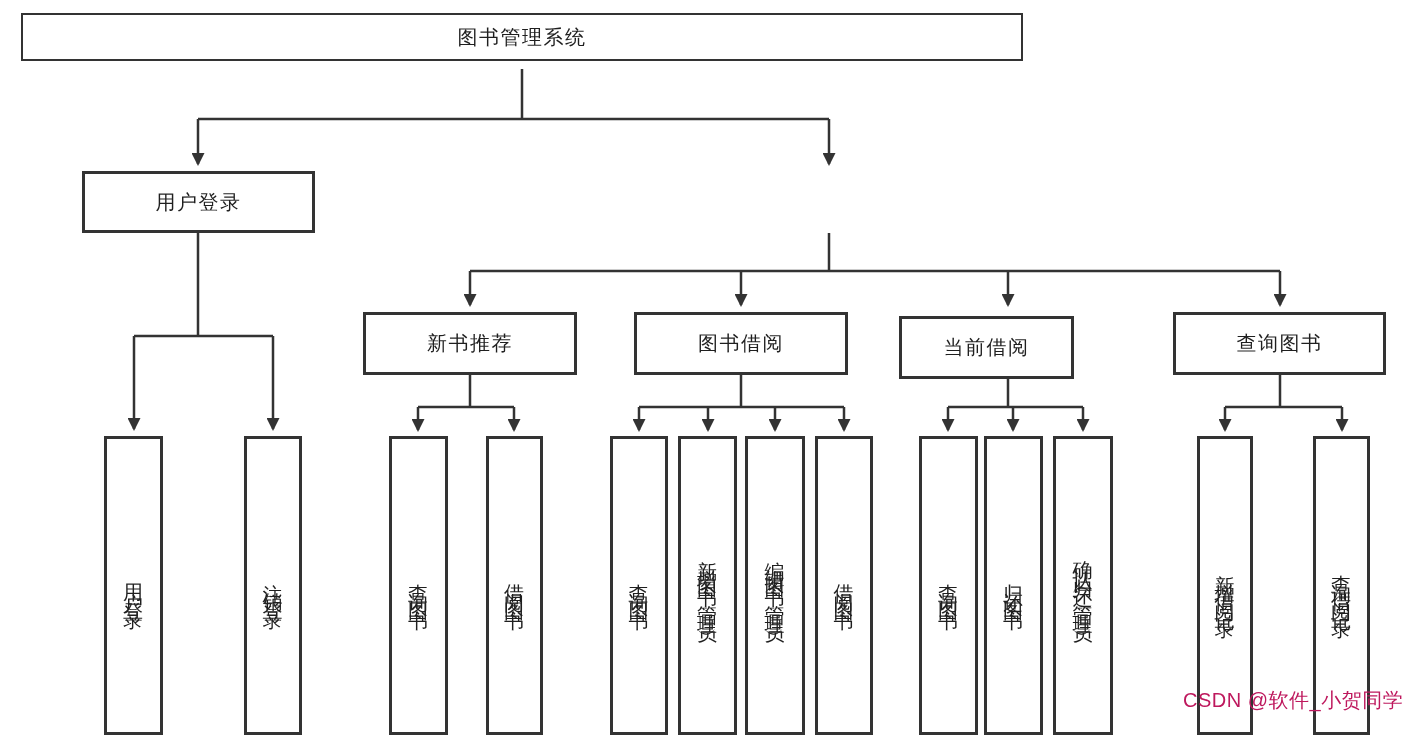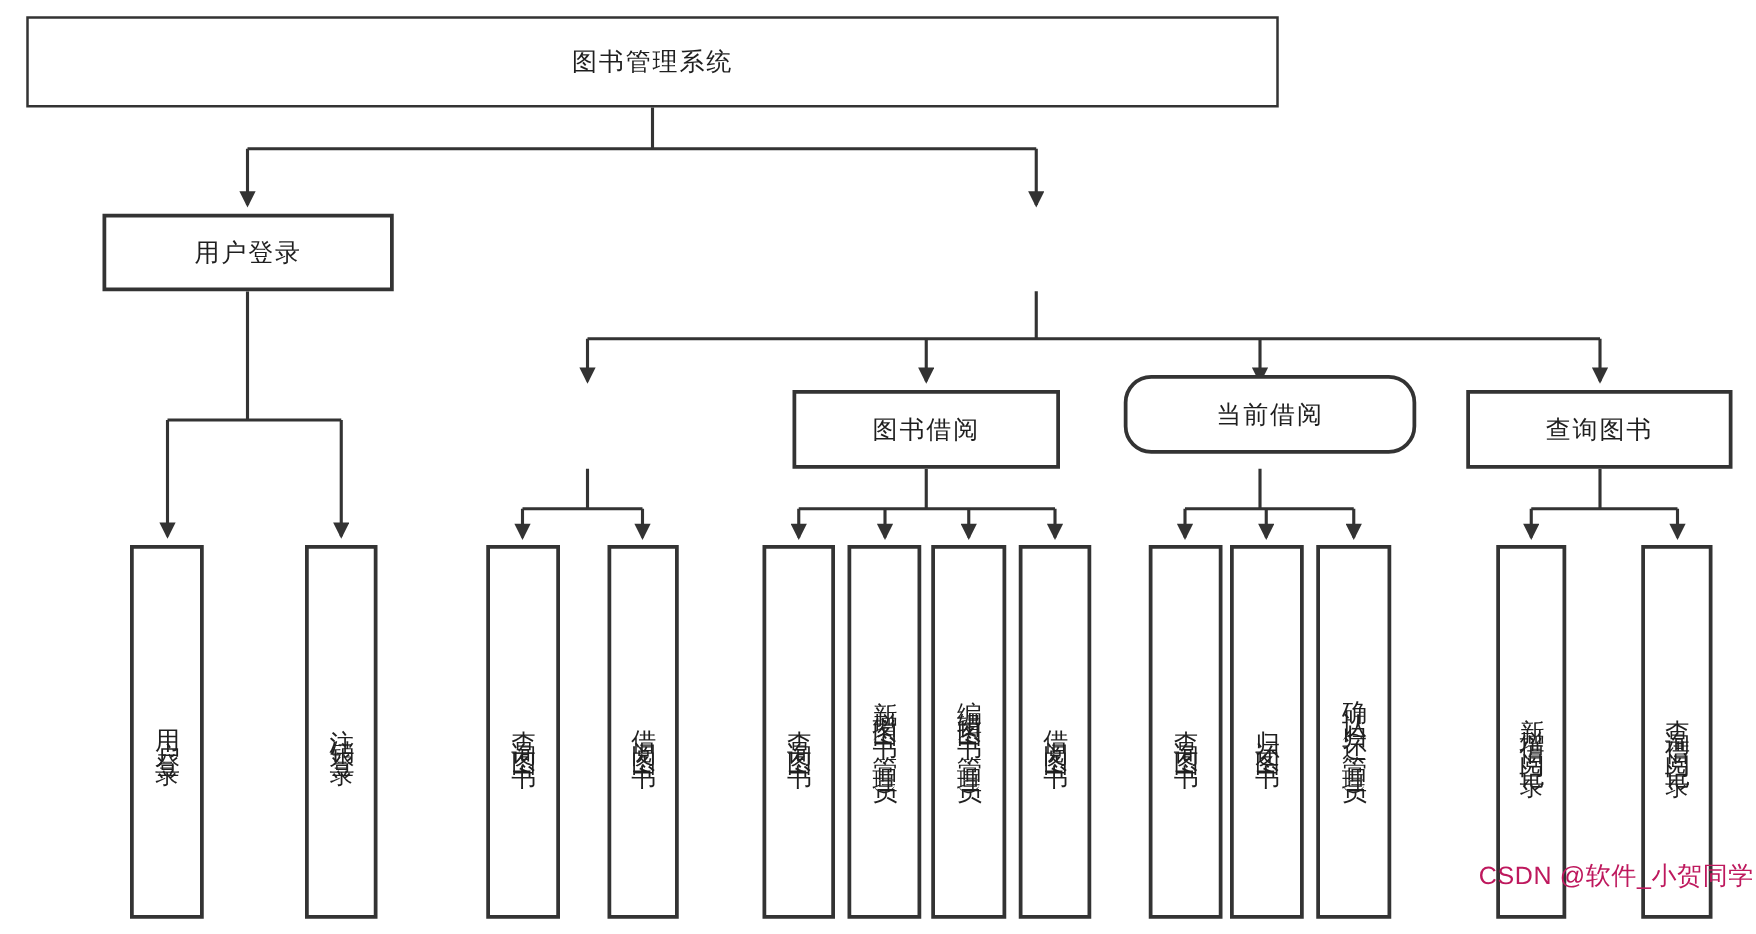--- a/index.html
+++ b/index.html
@@ -80,26 +80,27 @@
       <line x1="948" y1="407" x2="948" y2="430" marker-end="url(#arw)"></line>
       <line x1="1013" y1="407" x2="1013" y2="430" marker-end="url(#arw)"></line>
       <line x1="1083" y1="407" x2="1083" y2="430" marker-end="url(#arw)"></line>
 
       <path d="M1280 375 V407 M1225 407 H1342"></path>
       <line x1="1225" y1="407" x2="1225" y2="430" marker-end="url(#arw)"></line>
       <line x1="1342" y1="407" x2="1342" y2="430" marker-end="url(#arw)"></line>
     </g>
   </svg>
 
-  <div class="box h root" style="left:21px;top:13px;width:1002px;height:73px;">图书管理系统</div>
+  <div class="box h root" style="left:21px;top:13px;width:1002px;height:48px;">图书管理系统</div>
 
   <div class="box h" style="left:82px;top:171px;width:233px;height:62px;">用户登录</div>
 
+  <div class="box h" style="left:363px;top:312px;width:214px;height:63px;">新书推荐</div>
   <div class="box h" style="left:634px;top:312px;width:214px;height:63px;">图书借阅</div>
-  <div class="box h" style="left:899px;top:300px;width:234px;height:63px;border-radius:22px;">当前借阅</div>
+  <div class="box h" style="left:899px;top:316px;width:175px;height:63px;">当前借阅</div>
   <div class="box h" style="left:1173px;top:312px;width:213px;height:63px;">查询图书</div>
 
   <div class="box v" style="left:104px;top:436px;width:59px;height:299px;">用户登录</div>
   <div class="box v" style="left:244px;top:436px;width:58px;height:299px;">注销登录</div>
 
   <div class="box v" style="left:389px;top:436px;width:59px;height:299px;">查询图书</div>
   <div class="box v" style="left:486px;top:436px;width:57px;height:299px;">借阅图书</div>
 
   <div class="box v" style="left:610px;top:436px;width:58px;height:299px;">查询图书</div>
   <div class="box v" style="left:678px;top:436px;width:59px;height:299px;">新增图书（管理员）</div>

